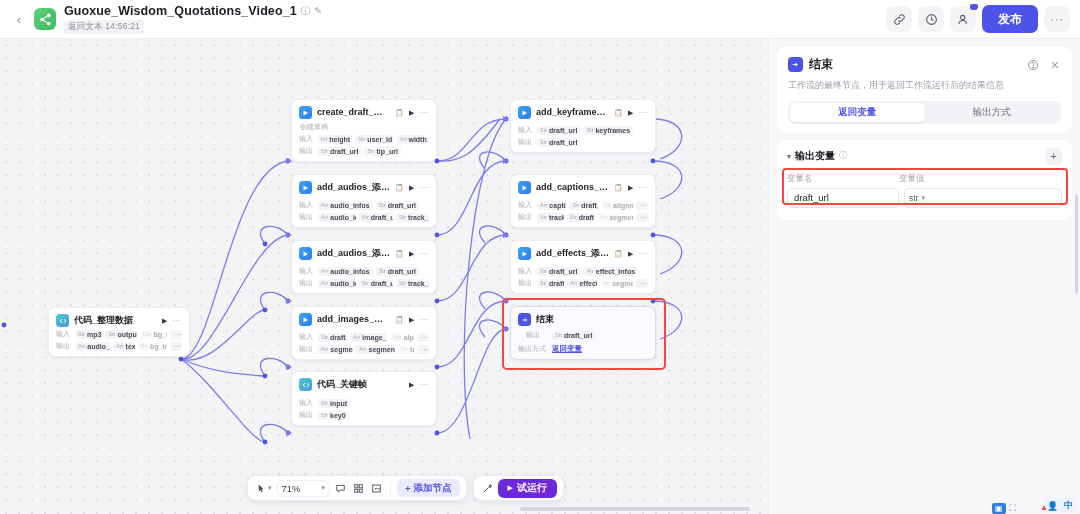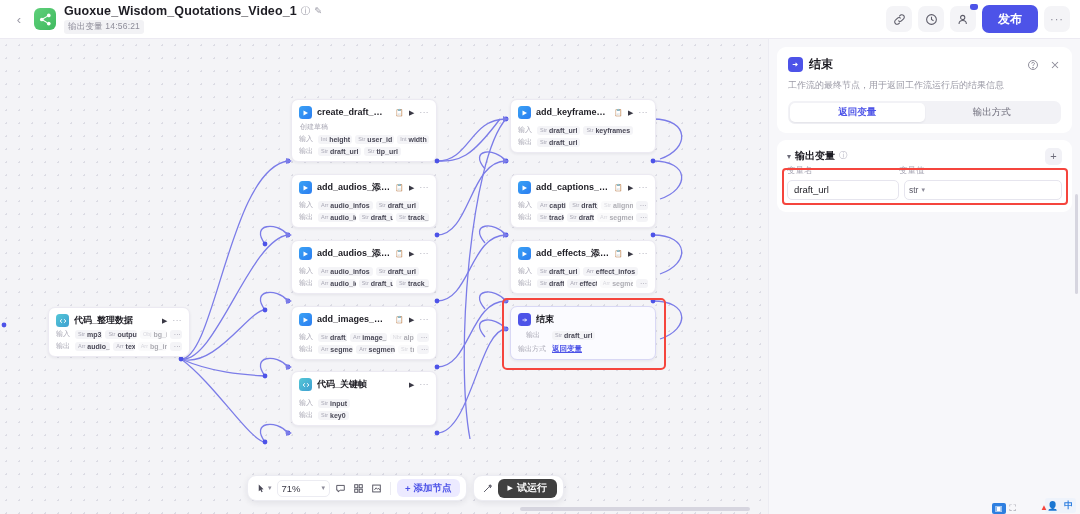--- a/index.html
+++ b/index.html
@@ -129,21 +129,21 @@
     display: flex; align-items: center; gap: 20px; padding: 0 4px;
     font-size: 9.5px; color: #3a3945; cursor: pointer;
   }
   .tb-div { width: 1px; height: 13px; background: #ececf2; margin: 0 3px; }
   .add-node-btn {
     background: #eceaff; color: #4d53e8; border-radius: 6px; height: 18px;
     display: flex; align-items: center; gap: 3px; padding: 0 8px;
     font-size: 9.5px; font-weight: bold; cursor: pointer;
   }
   .run-btn {
-    background: #404040; color: #fff; border-radius: 6px; height: 19px;
+    background: #6d28d9; color: #fff; border-radius: 6px; height: 19px;
     display: flex; align-items: center; gap: 4px; padding: 0 10px;
     font-size: 10px; font-weight: bold; cursor: pointer;
   }
   .run-btn .tri { font-size: 7px; }
 
   .h-scroll {
     position: absolute; bottom: 3px; left: 520px; width: 230px; height: 4px;
     background: #d6d5df; border-radius: 2px;
   }
 
@@ -175,21 +175,21 @@
   .sec-card { background: #fff; border-radius: 9px; margin-top: 7px; padding: 8px 10px 12px 10px; position: relative; }
   .sec-head { display: flex; align-items: center; gap: 4px; }
   .sec-chev { color: #6d6c7a; font-size: 8px; }
   .sec-title { font-size: 10px; font-weight: bold; color: #1d1c23; }
   .sec-info { color: #b6b5c2; font-size: 8.5px; }
   .sec-add {
     margin-left: auto; width: 17px; height: 17px; border-radius: 5px; background: #f1f1f6;
     display: flex; align-items: center; justify-content: center;
     color: #6d6c7a; font-size: 11px; cursor: pointer;
   }
-  .col-head { display: flex; font-size: 8.5px; color: #a9a8b5; }
+  .col-head { display: flex; margin-top: 8px; font-size: 8.5px; color: #a9a8b5; }
   .col-head .c1 { width: 112px; }
   .var-row { display: flex; align-items: center; gap: 5px; margin-top: 3px; }
   .var-name-input {
     width: 112px; height: 20px; border: 1px solid #e6e5ee; border-radius: 5px;
     background: #fff; font-size: 9.5px; color: #1d1c23; padding: 0 6px;
     font-family: "Liberation Sans", sans-serif;
   }
   .var-val {
     flex: 1; height: 20px; border: 1px solid #e6e5ee; border-radius: 5px;
     display: flex; align-items: center; gap: 3px; padding: 0 4px; background: #fff;
@@ -232,21 +232,21 @@
         <circle cx="3.5" cy="8" r="2.3"></circle>
         <path d="M5 7L10 4.2M5 9L10 11.8" stroke="#fff" stroke-width="1.3" fill="none"></path>
       </svg>
   </div>
   <div class="title-wrap">
     <div class="wf-title-row">
       <span class="wf-title">Guoxue_Wisdom_Quotations_Video_1</span>
       <span class="mini-ic">ⓘ</span>
       <span class="mini-ic">✎</span>
     </div>
-    <span class="saved-pill">输出变量 14:56:21</span>
+    <span class="saved-pill">返回文本 14:56:21</span>
   </div>
   <div class="topbar-right">
     <div class="tb-icon-btn">
       <svg viewBox="0 0 16 16" fill="none" stroke="currentColor" stroke-width="1.3">
           <path d="M6.5 9.5a3 3 0 004.2 0l2-2a3 3 0 10-4.2-4.2l-.8.8"></path>
           <path d="M9.5 6.5a3 3 0 00-4.2 0l-2 2a3 3 0 104.2 4.2l.8-.8"></path>
         </svg>
     </div>
     <div class="tb-icon-btn">
       <svg viewBox="0 0 16 16" fill="none" stroke="currentColor" stroke-width="1.3">

